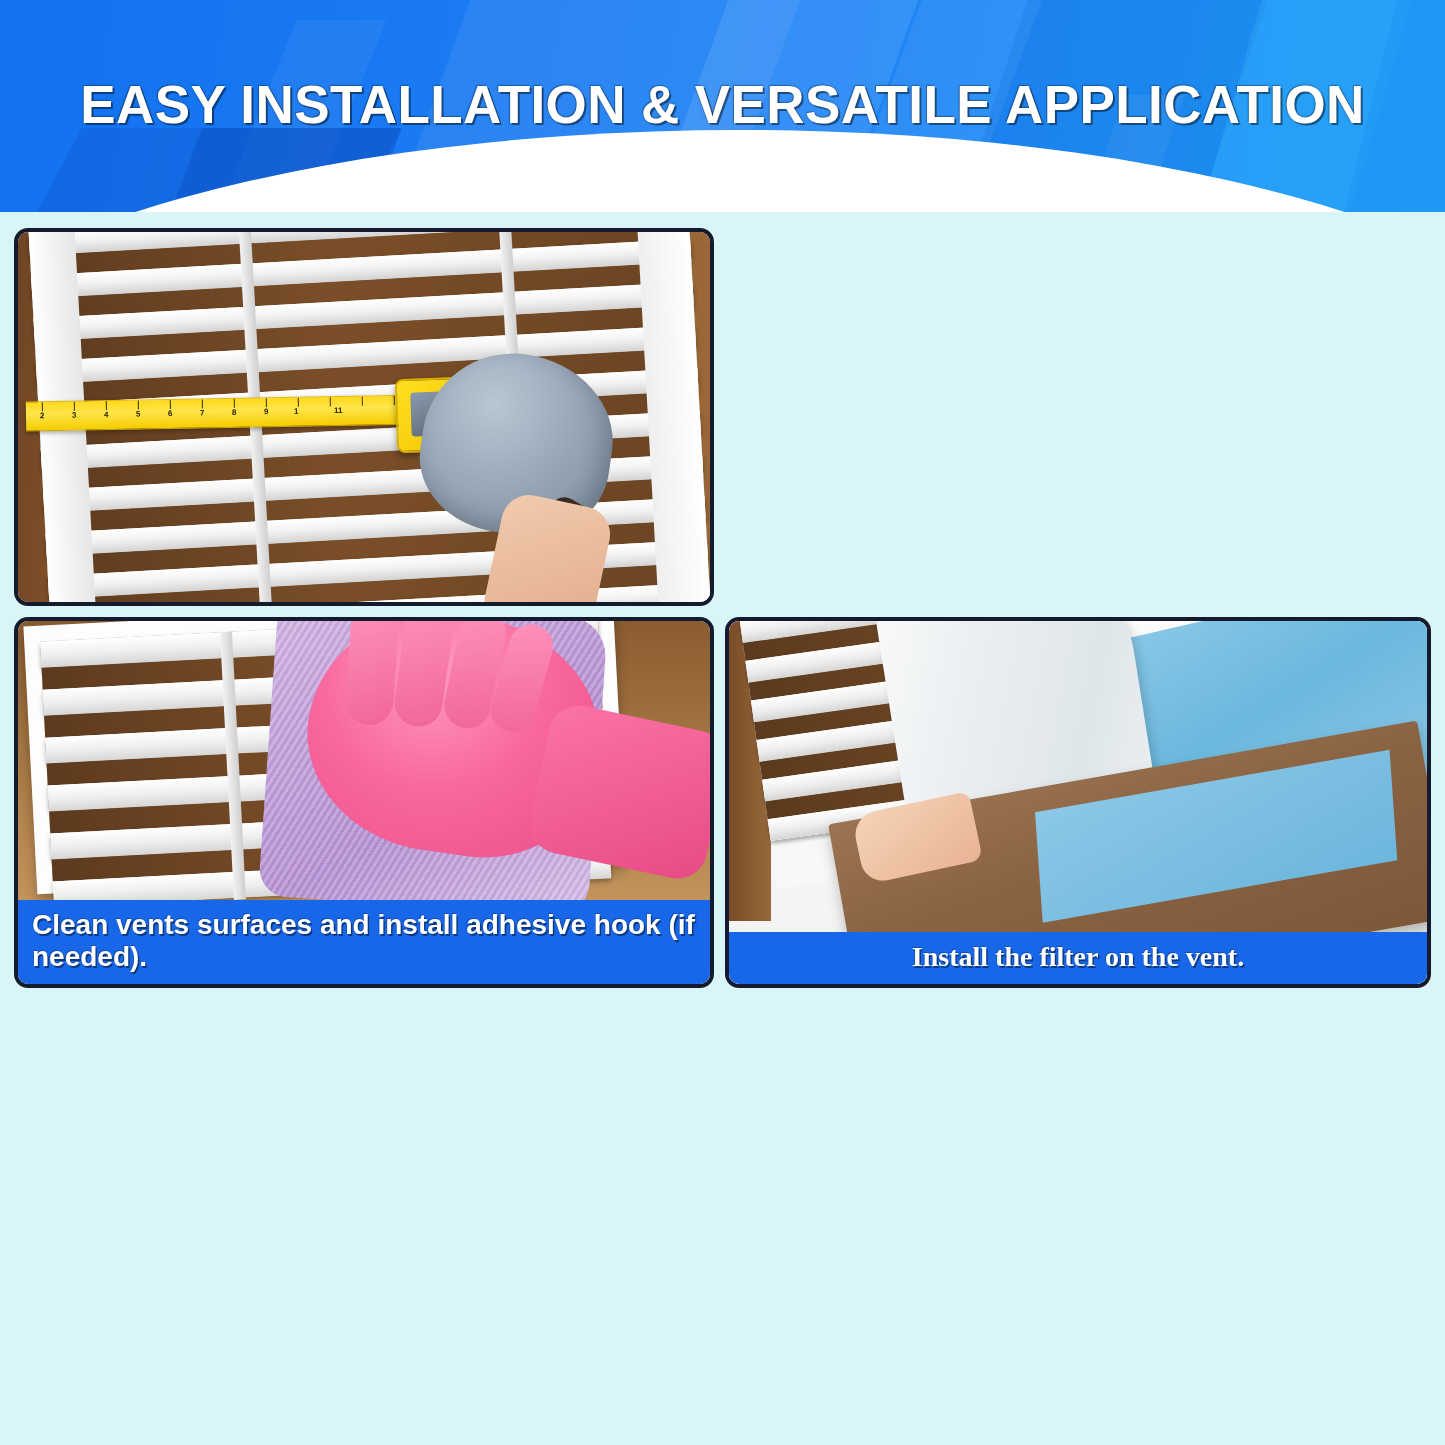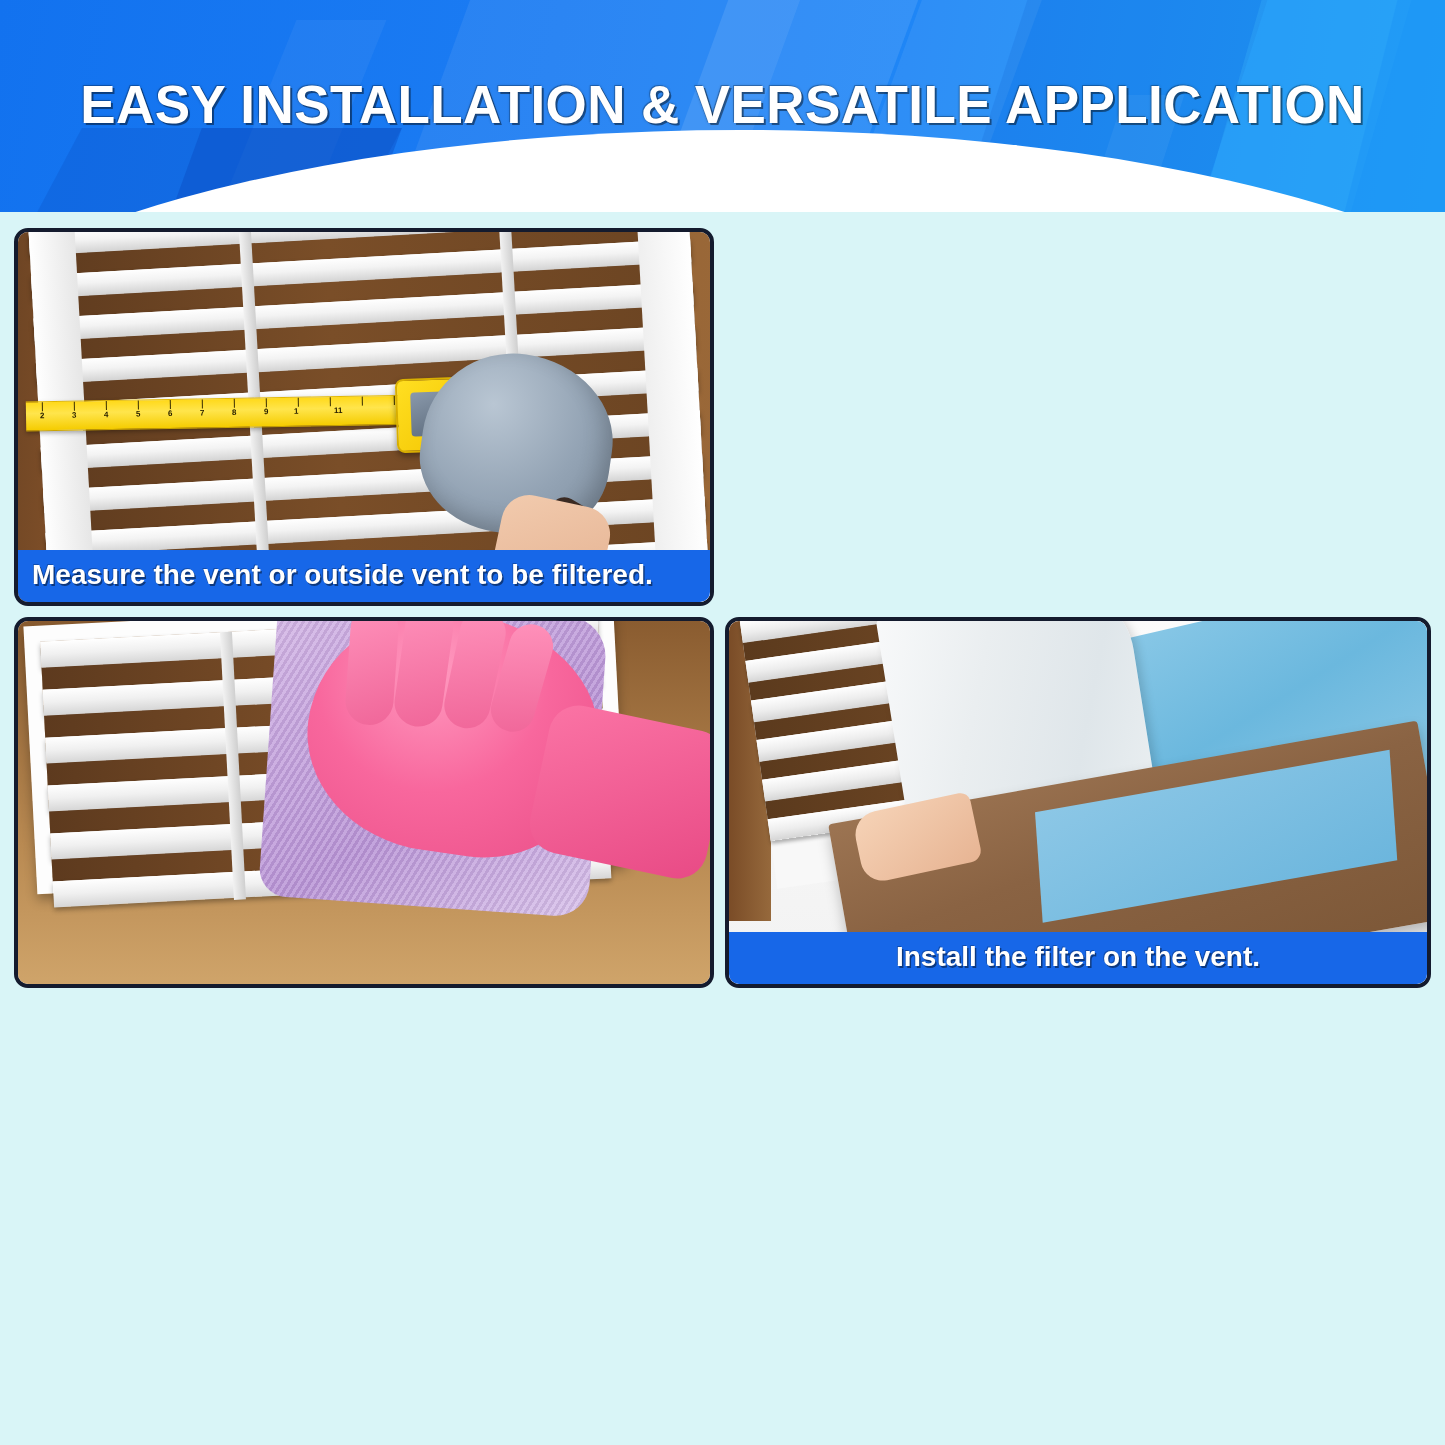--- a/index.html
+++ b/index.html
@@ -77,21 +77,21 @@
   .panel {
     position: absolute;
     border: 4px solid #141b2e;
     border-radius: 14px;
     overflow: hidden;
     background: #fff;
   }
   .p-tl { left: 0;   top: 0;   width: 700px; height: 378px; }
   .p-tr { left: 711px; top: 0; width: 706px; height: 378px; }
   .p-bl { left: 0;   top: 389px; width: 700px; height: 371px; }
-  .p-br { left: 711px; top: 389px; width: 706px; height: 371px; }
+  .p-br { left: 711px; top: 389px; width: 706px; height: 371px; font-family: Liberation Serif, serif; }
 
   .photo { position: absolute; inset: 0; overflow: hidden; }
 
   .caption {
     position: absolute;
     left: 0; right: 0; bottom: 0;
     background: #1767e8;
     color: #fff;
     font-size: 28px;
     font-weight: bold;
@@ -380,21 +380,20 @@
               <b style="left:206px">8</b>
               <b style="left:238px">9</b>
             <b style="left:268px">1</b>
               <b style="left:308px">11</b>
           </div>
         </div>
         <div class="tape-box"></div>
         <div class="glove"></div>
         <div class="forearm"></div>
       </div>
-      <div class="caption">Measure the vent or outside vent to be filtered.</div>
     </div>
 
 
     <div class="panel p-bl">
       <div class="photo">
         <div class="floor3"></div>
         <div class="vent3">
           <div class="lv3" style="top:0px"></div>
             <div class="gap3" style="top:26px"></div>
           <div class="lv3" style="top:48px"></div>
@@ -409,20 +408,21 @@
           <div class="vrib" style="left:180px; top:0; height:268px;"></div>
         </div>
         <div class="cloth"></div>
         <div class="pinkglove"></div>
         <div class="pf" style="left:330px; top:-16px; width:48px; height:120px; transform:rotate(4deg);"></div>
         <div class="pf" style="left:382px; top:-20px; width:48px; height:126px; transform:rotate(8deg);"></div>
         <div class="pf" style="left:434px; top:-12px; width:46px; height:120px; transform:rotate(12deg);"></div>
         <div class="pf" style="left:482px; top:2px;  width:44px; height:110px; transform:rotate(16deg);"></div>
         <div class="parm"></div>
       </div>
+      <div class="caption">Clean vents surfaces and install adhesive hook (if needed).</div>
     </div>
 
     <div class="panel p-br">
       <div class="photo">
         <div class="bg4"></div>
         <div class="wood4"></div>
         <div class="vent4">
           <div class="lv4" style="top:0px"></div>
             <div class="gap4" style="top:22px"></div>
           <div class="lv4" style="top:40px"></div>

